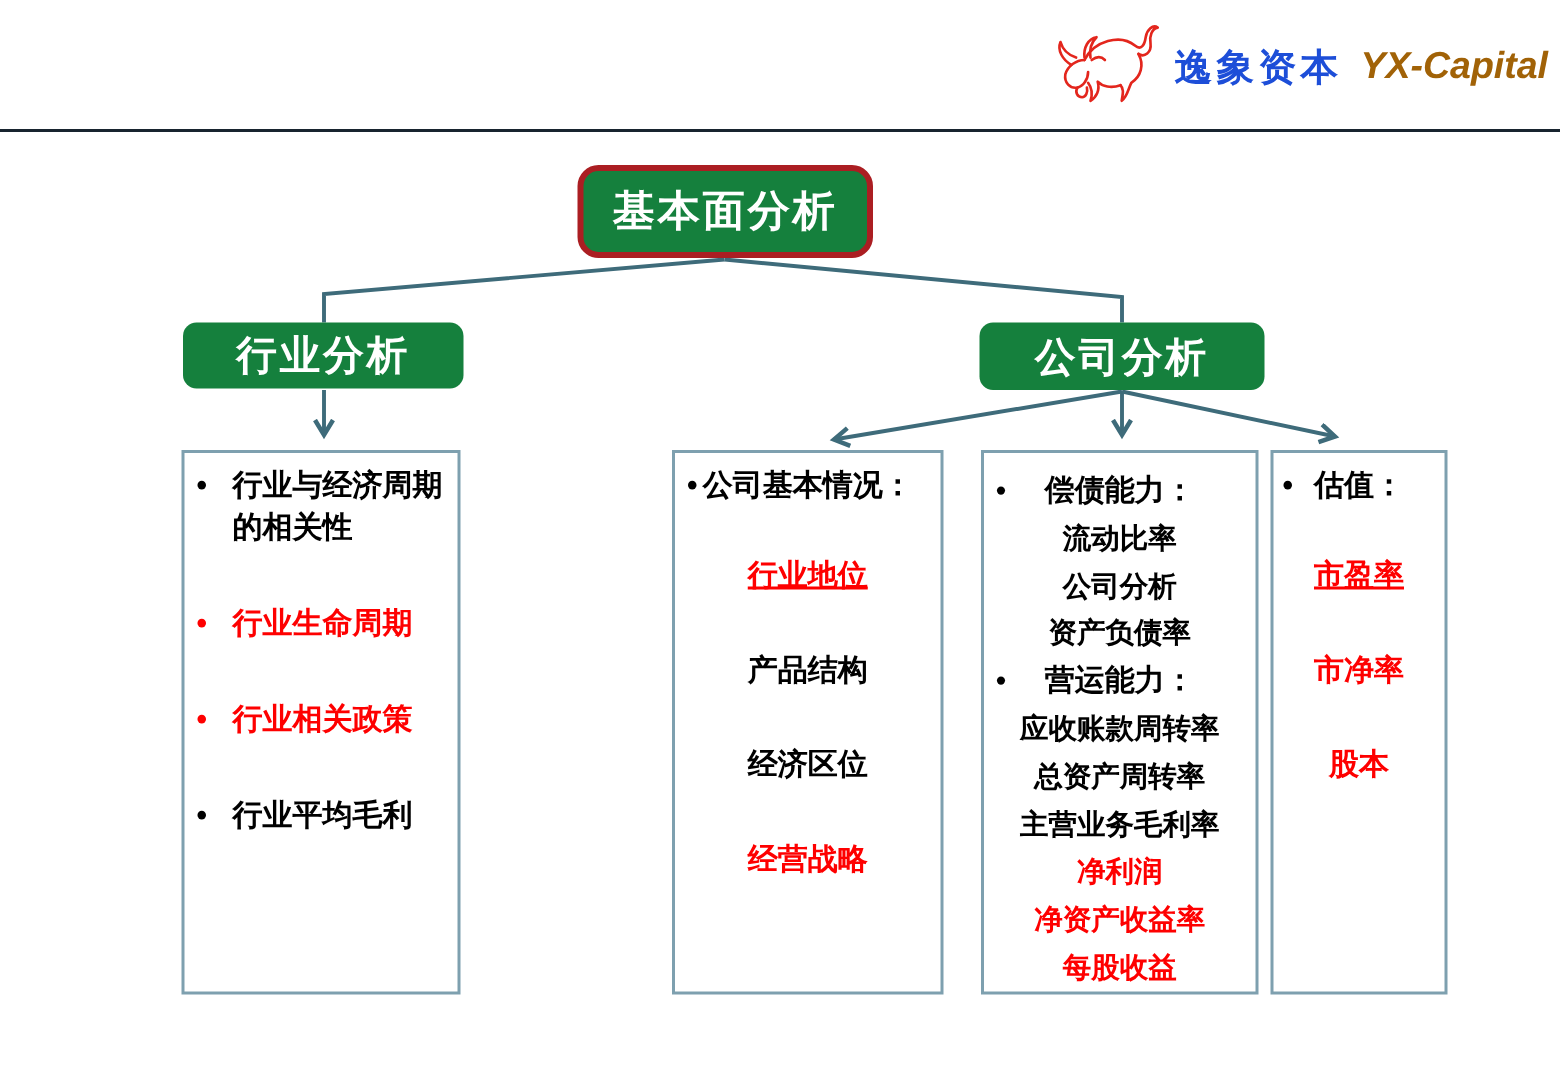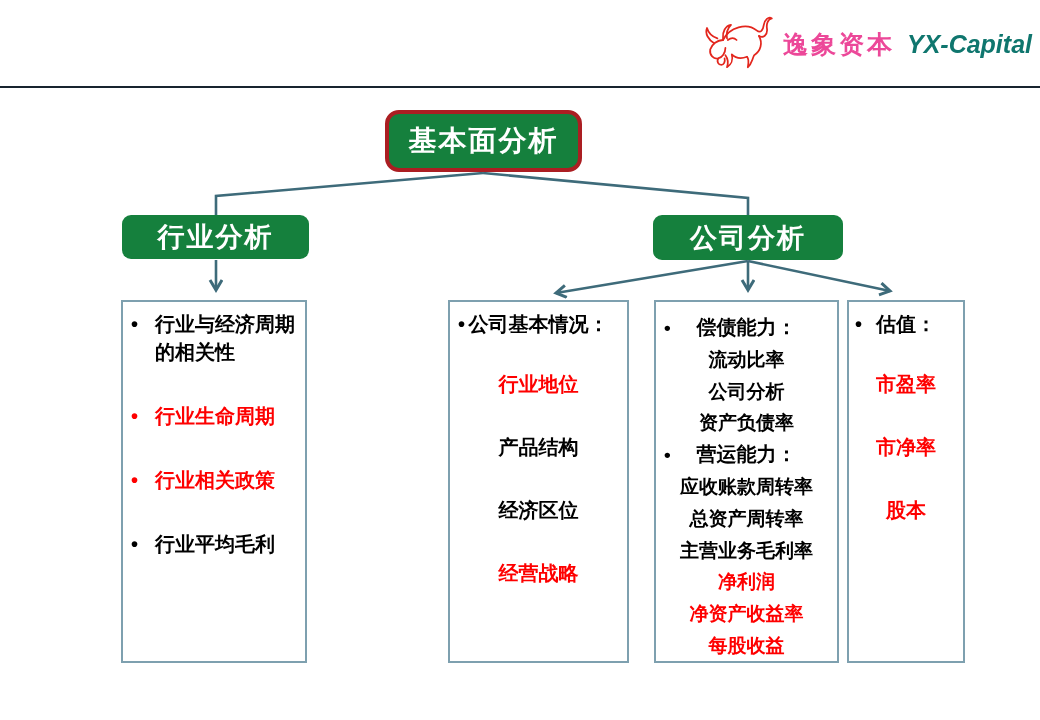--- a/index.html
+++ b/index.html
@@ -11,23 +11,23 @@
   .title{
     position:absolute;left:8px;top:26px;
     font-family:"DejaVu Serif","Liberation Serif",serif;
     font-weight:900;font-size:40px;letter-spacing:7px;line-height:46px;white-space:nowrap;
   }
   .title .t-black{color:#000000;}
   .title .t-red{color:#f30000;}
   .header-rule{position:absolute;left:0;top:86px;width:1040px;height:2px;background:#18242f;}
   .logo{position:absolute;right:8px;top:10px;display:flex;align-items:center;height:68px;}
   .logo svg{display:block;}
-  .logo .cn{color:#ec4899;font-weight:bold;font-size:25px;letter-spacing:3px;margin-left:4px;
+  .logo .cn{color:#1d4ed8;font-weight:bold;font-size:25px;letter-spacing:3px;margin-left:4px;
     font-family:"DejaVu Serif","Liberation Serif",serif;}
-  .logo .en{color:#0f766e;font-weight:bold;font-style:italic;font-size:25px;margin-left:12px;}
+  .logo .en{color:#a16207;font-weight:bold;font-style:italic;font-size:25px;margin-left:12px;}
   
   .node{
     position:absolute;display:flex;align-items:center;justify-content:center;
     background:#15803d;color:#ffffff;font-weight:bold;letter-spacing:2px;
   }
   .node-root{
     left:385px;top:110px;width:197px;height:62px;border:4px solid #ab1e22;border-radius:14px;
     font-size:28px;box-sizing:border-box;
   }
   .node-branch{border-radius:9px;font-size:27px;}
@@ -48,21 +48,21 @@
   .red{color:#fe0000;}
   
   .li{display:flex;font-size:20px;font-weight:bold;line-height:28px;}
   .li .blt{width:24px;flex:0 0 24px;text-align:left;padding-left:2px;}
   .li .txt{width:148px;} .gap36{margin-top:36px;}
   
   .hline{position:relative;font-size:20px;font-weight:bold;line-height:28px;text-align:center;}
   .hline .blt{position:absolute;left:4px;top:0;}
   
   .cline{font-size:20px;font-weight:bold;line-height:28px;text-align:center;}
-  .m32{margin-top:32px;} .m35{margin-top:35px;}
+  .m32{margin-top:32px;text-decoration:underline;} .m35{margin-top:35px;}
   
   .l3{font-size:19px;font-weight:bold;line-height:31.8px;text-align:center;}
   .h3{position:relative;font-size:20px;font-weight:bold;line-height:31.8px;text-align:center;}
   .h3 .blt{position:absolute;left:6px;top:0;font-size:19px;}
 </style>
 </head>
 <body>
 
 <div class="slide">
 

